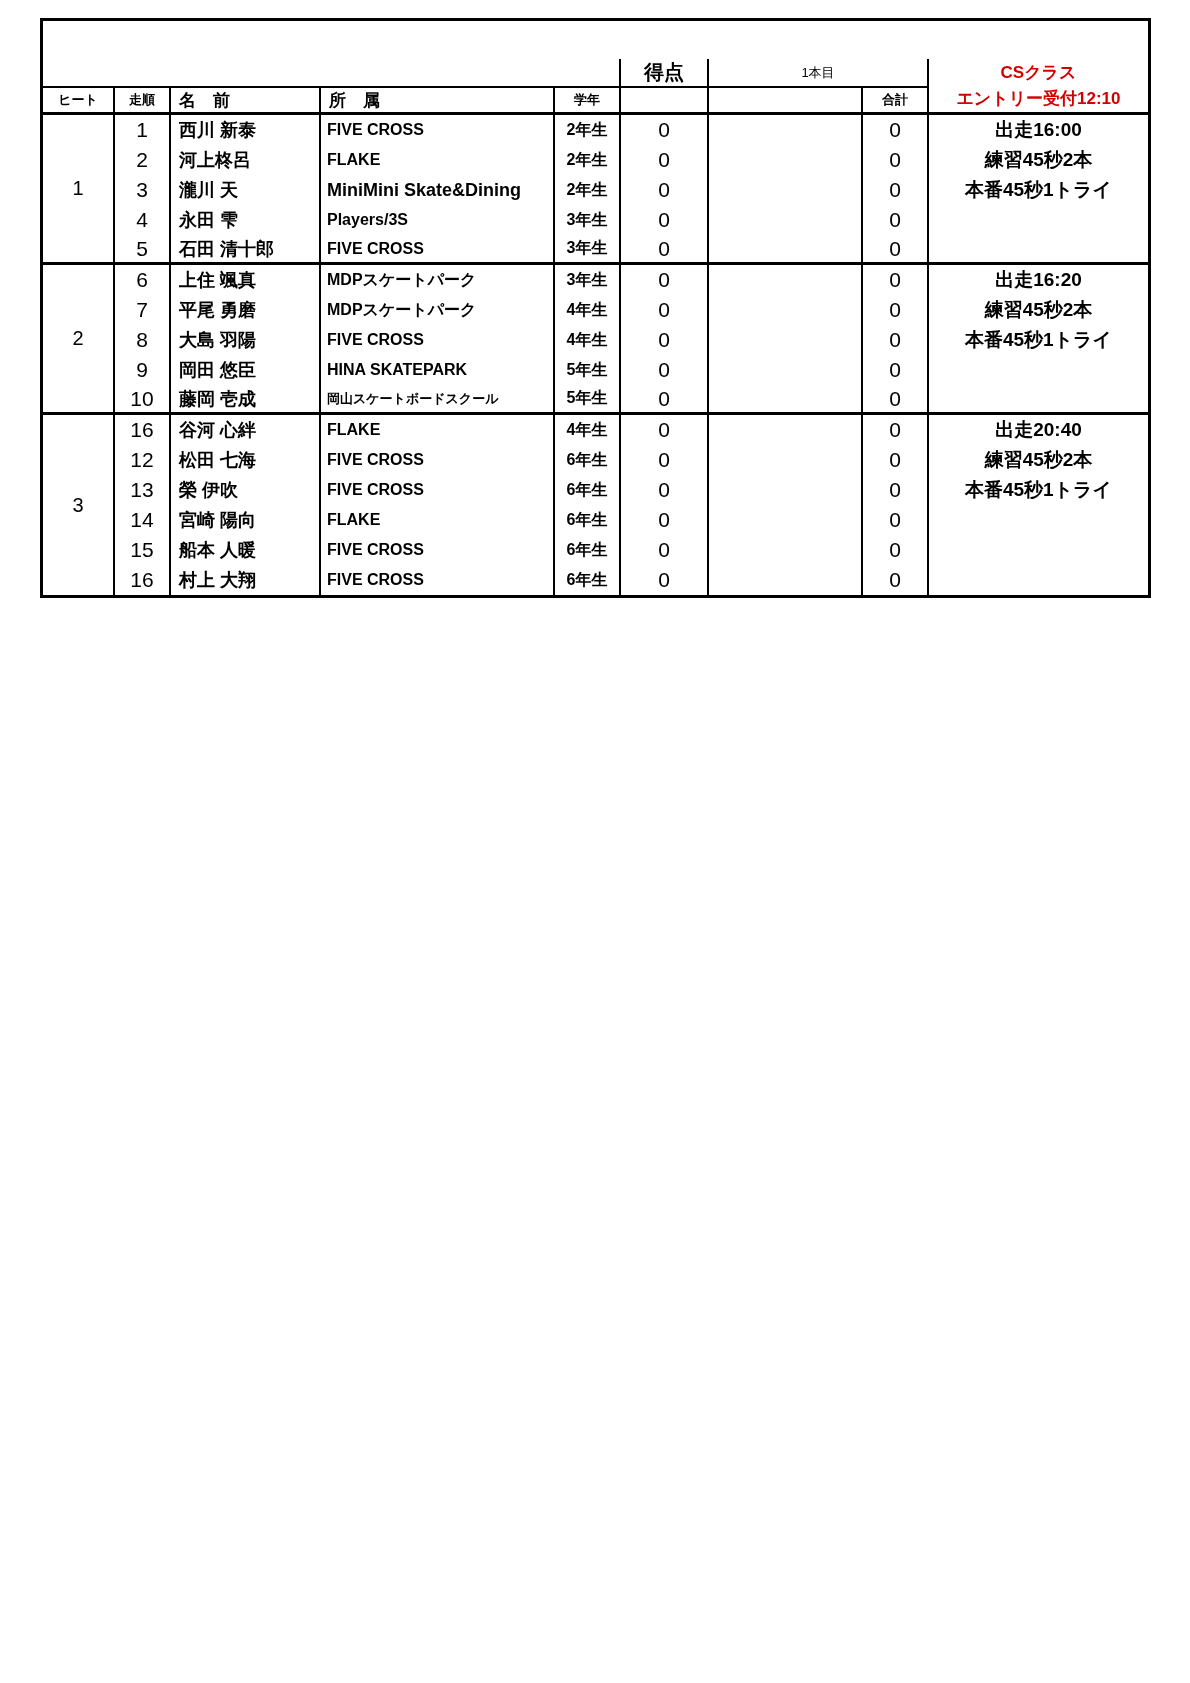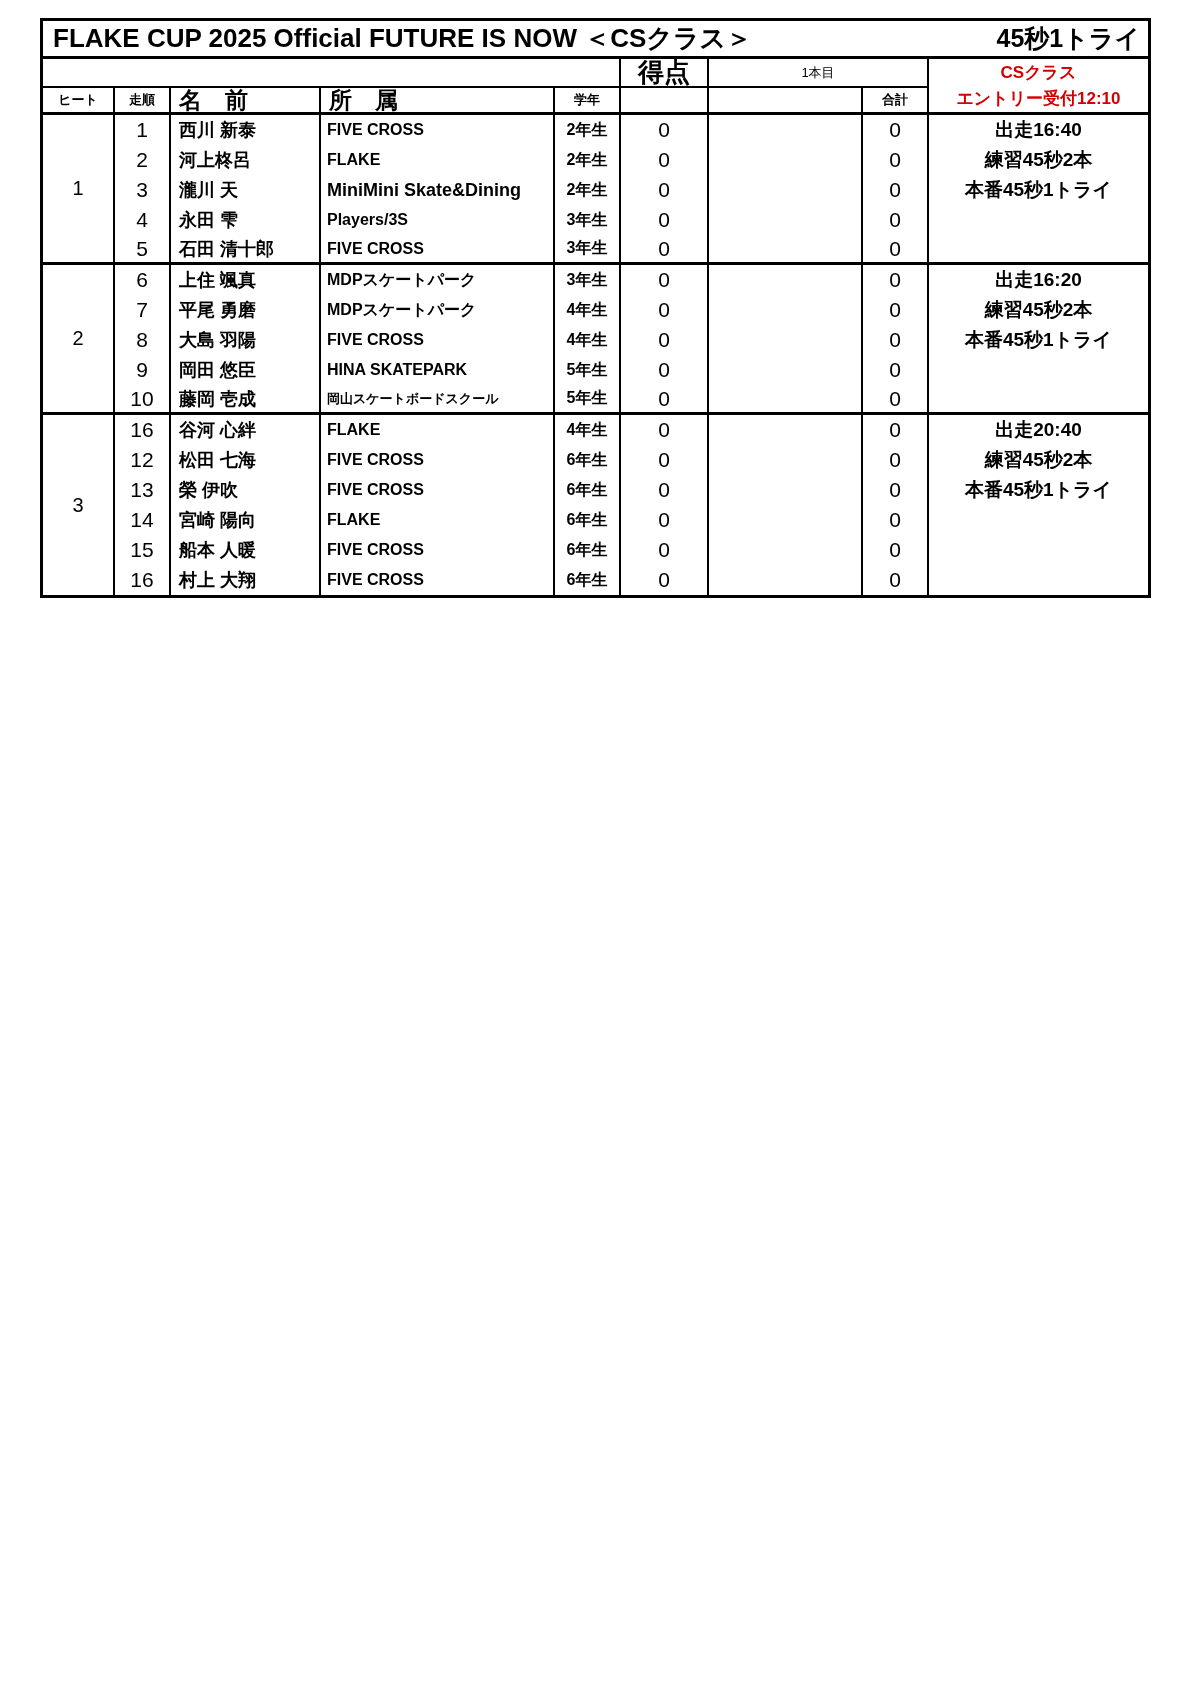--- a/index.html
+++ b/index.html
@@ -24,22 +24,22 @@
   .bb3{border-bottom:3px solid #000;}
   .center{justify-content:center;}
   .titlebar{
     grid-area:1/1/2/10;border-right:none;border-bottom:3px solid #000;
     display:flex;justify-content:space-between;align-items:center;
     padding:0 8px 0 10px;
   }
   .title-main{font-size:26px;font-weight:600;}
   .title-right{font-size:25px;font-weight:700;}
   .hdr-small{font-size:13px;font-weight:600;}
-  .hdr-name{font-size:23px;font-weight:600;padding-left:8px;}
-  .hdr-score{font-size:26px;font-weight:700;}
+  .hdr-name{font-size:17px;font-weight:600;padding-left:8px;}
+  .hdr-score{font-size:20px;font-weight:700;}
   .hdr-run1{font-size:13px;font-weight:500;}
   .classcell{
     flex-direction:column;justify-content:center;align-items:center;
     line-height:26px;font-size:17px;font-weight:700;
   }
   .heatnum{font-size:20px;font-weight:500;}
   .num{font-size:21px;font-weight:500;justify-content:center;}
   .name{font-size:18px;font-weight:600;padding-left:8px;}
   .club{font-size:16px;font-weight:600;padding-left:6px;}
   .club.small{font-size:13px;}
@@ -49,24 +49,20 @@
     flex-direction:column;justify-content:flex-start;align-items:stretch;
     border-right:none;
   }
   .notes div{height:30px;line-height:30px;text-align:center;font-size:19px;font-weight:600;}
 </style>
 </head>
 <body>
 
 <div class="sheet">
 
-  <div class="cell titlebar">
-    <span class="title-main">FLAKE CUP 2025 Official FUTURE IS NOW ＜CSクラス＞</span>
-    <span class="title-right">45秒1トライ</span>
-  </div>
 
   <div class="cell bb2" style="grid-area:2/1/3/6"></div>
   <div class="cell bb2 center hdr-score" style="grid-area:2/6/3/7">得点</div>
   <div class="cell bb2 center hdr-run1" style="grid-area:2/7/3/9">1本目</div>
   <div class="cell noR bb3 classcell" style="grid-area:2/9/4/10;color:#d40000">
     <div>CSクラス</div>
     <div>エントリー受付12:10</div>
   </div>
 
   <div class="cell bb3 center hdr-small" style="grid-area:3/1/4/2">ヒート</div>
@@ -114,21 +110,21 @@
 
   <div class="cell num bb3" style="grid-area:8/2/9/3">5</div>
   <div class="cell name bb3" style="grid-area:8/3/9/4">石田 清十郎</div>
   <div class="cell club bb3" style="grid-area:8/4/9/5">FIVE CROSS</div>
   <div class="cell grade bb3" style="grid-area:8/5/9/6">3年生</div>
   <div class="cell zero bb3" style="grid-area:8/6/9/7">0</div>
   <div class="cell bb3" style="grid-area:8/7/9/8"></div>
   <div class="cell zero bb3" style="grid-area:8/8/9/9">0</div>
 
   <div class="cell notes bb3" style="grid-area:4/9/9/10">
-    <div>出走16:40</div>
+    <div>出走16:00</div>
     <div>練習45秒2本</div>
     <div>本番45秒1トライ</div>
   </div>
 
   <div class="cell bb3 center heatnum" style="grid-area:9/1/14/2">2</div>
 
   <div class="cell num" style="grid-area:9/2/10/3">6</div>
   <div class="cell name" style="grid-area:9/3/10/4">上住 颯真</div>
   <div class="cell club" style="grid-area:9/4/10/5">MDPスケートパーク</div>
   <div class="cell grade" style="grid-area:9/5/10/6">3年生</div>

